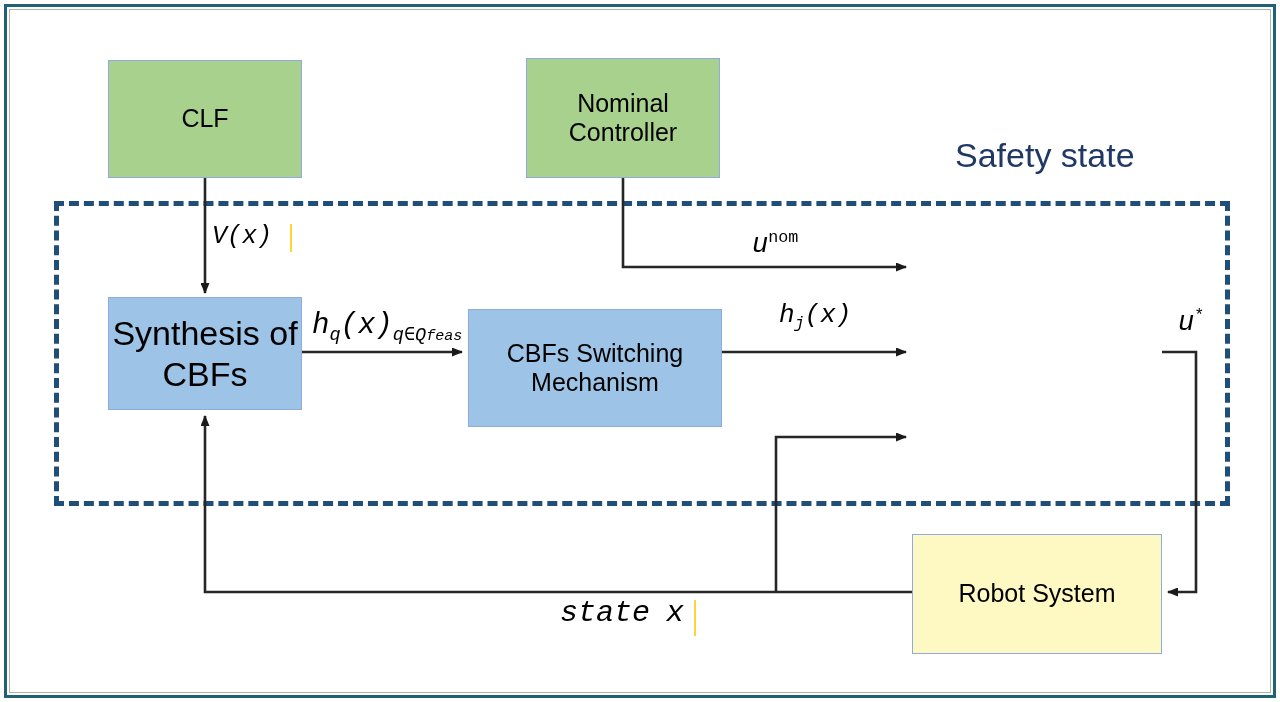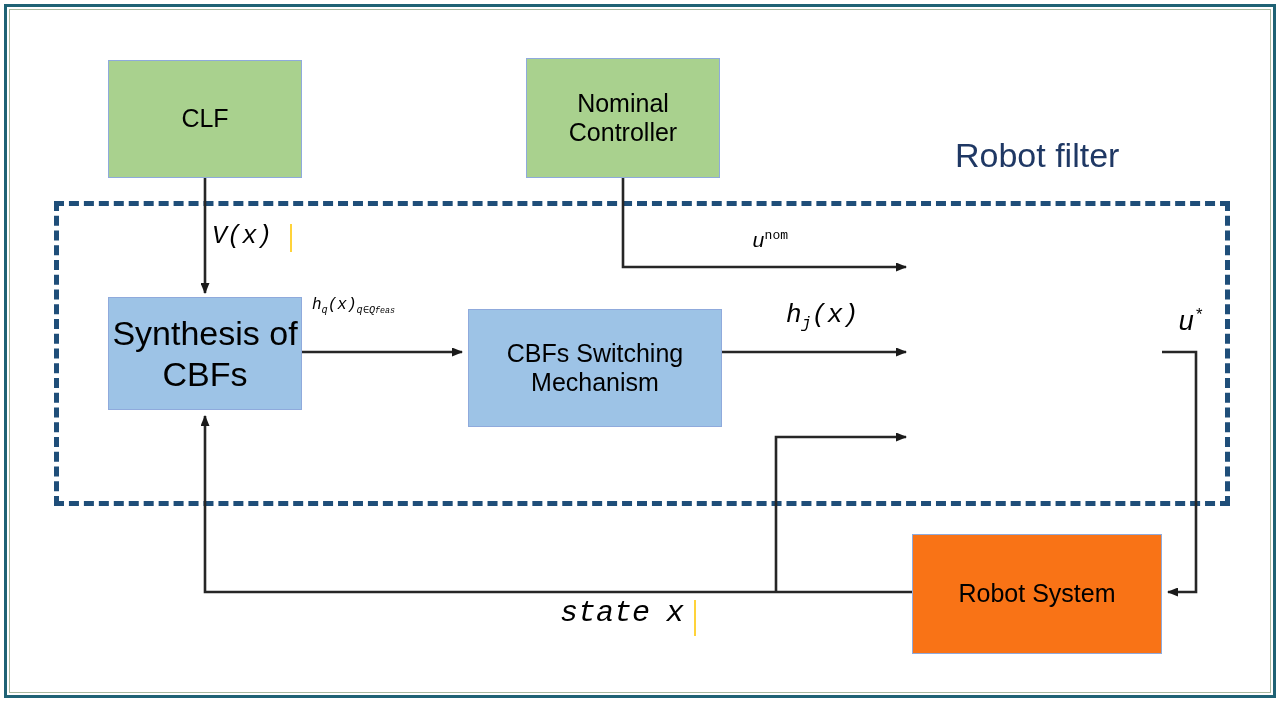--- a/index.html
+++ b/index.html
@@ -44,21 +44,21 @@
     display: flex;
     align-items: center;
     justify-content: center;
     text-align: center;
     color: #000000;
     line-height: 1.18;
     white-space: pre-line;
   }
   .node.green { background: #A9D18E; }
   .node.blue  { background: #9DC3E6; }
-  .node.yellow{ background: #f97316; }
+  .node.yellow{ background: #fef9c3; }
 
   #node-clf            { left:108px; top:60px;  width:194px; height:118px; font-size:25px; }
   #node-nominal        { left:526px; top:58px;  width:194px; height:120px; font-size:25px; }
   #node-synthesis      { left:108px; top:297px; width:194px; height:113px; font-size:34px; }
   #node-switching      { left:468px; top:309px; width:254px; height:118px; font-size:25px; }
   #node-cbfqp          { left:912px; top:229px; width:250px; height:249px; font-size:25px; }
   #node-robot          { left:912px; top:534px; width:250px; height:120px; font-size:25px; }
 
   
   #safety-dashed {
@@ -94,23 +94,23 @@
     font-family: Liberation Mono, monospace;
     font-style: italic;
     color: #000000;
     white-space: nowrap;
   }
   .mlabel .up  { font-style: normal; font-size: 0.62em; vertical-align: super; }
   .mlabel .sub { font-style: italic; font-size: 0.64em; vertical-align: sub; }
   .mlabel .subsub { font-style: italic; font-size: 0.52em; vertical-align: sub; }
 
   #lbl-vx    { left:212px; top:222px; font-size:25px; }
-  #lbl-hq    { left:312px; top:296px; font-size:16px;text-align:center; }
-  #lbl-unom  { left:752px; top:228px; font-size:21px;text-align:center; }
-  #lbl-hj    { left:779px; top:300px; font-size:26px;margin-left:7px; }
+  #lbl-hq    { left:312px; top:309px; font-size:29px;text-align:center; }
+  #lbl-unom  { left:752px; top:228px; font-size:27px;text-align:center; }
+  #lbl-hj    { left:779px; top:300px; font-size:26px; }
   #lbl-ustar { left:1178px; top:306px; font-size:27px; }
   #lbl-state { left:560px; top:596px; font-size:30px; }
 
   
   .caret {
     position: absolute;
     width: 2px;
     background: #FFD33A;
   }
   #caret-vx    { left:290px; top:224px;  height:28px; }
@@ -118,21 +118,21 @@
 </style>
 </head>
 <body>
 
 <div id="canvas">
 
   <div id="outer-frame"></div>
   <div id="inner-hairline"></div>
 
   <div id="safety-dashed"></div>
-  <div id="safety-filter-title">Robot filter</div>
+  <div id="safety-filter-title">Safety state</div>
 
   <svg id="wires" viewBox="0 0 1280 702" xmlns="http://www.w3.org/2000/svg">
     <defs>
       <marker id="ah" markerWidth="11" markerHeight="9" refX="10" refY="4.5" orient="auto" markerUnits="userSpaceOnUse">
         <path d="M0,0 L11,4.5 L0,9 z" fill="#1a1a1a"></path>
       </marker>
     </defs>
     <g stroke="#262626" stroke-width="2.6" fill="none">
 
       <path d="M205,178 L205,293" marker-end="url(#ah)"></path>

